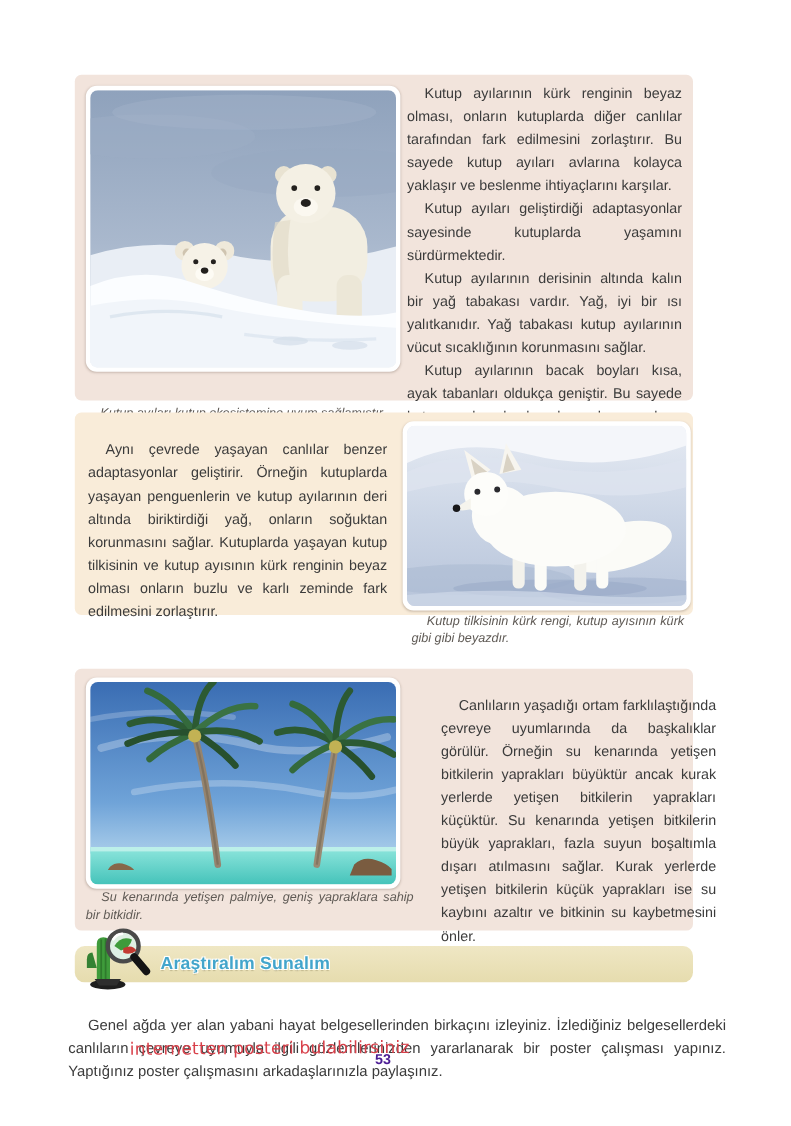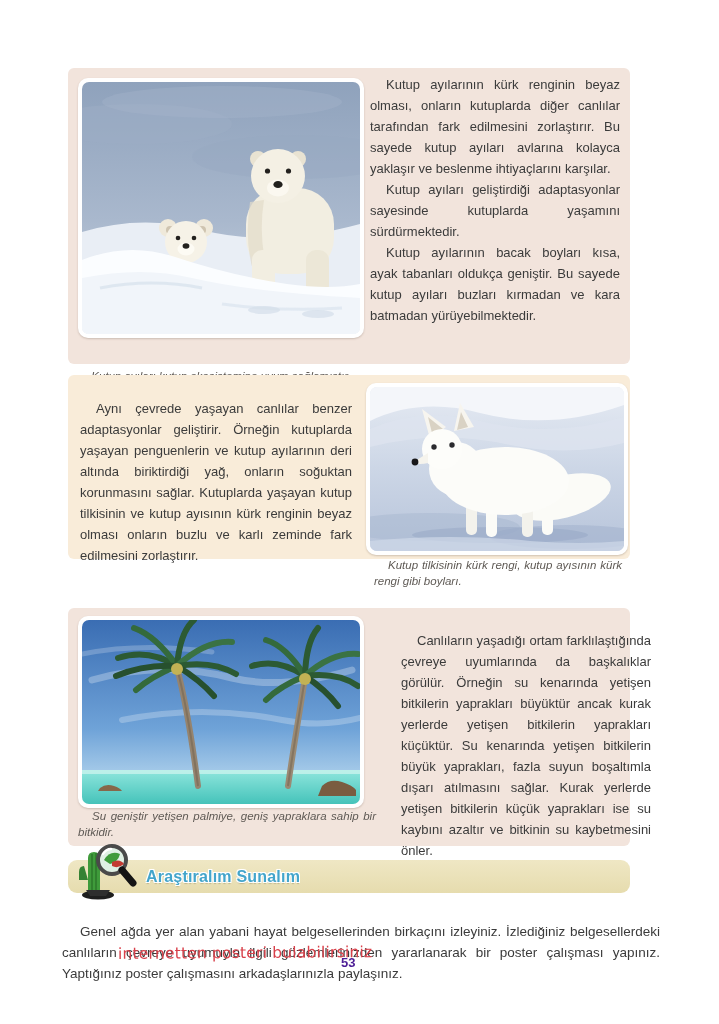--- a/index.html
+++ b/index.html
@@ -99,20 +99,21 @@
         <path d="M18,206 Q70,196 120,206" stroke="#d9e3ee" stroke-width="3" fill="none" opacity="0.8"></path>
         <path d="M140,222 Q200,230 260,226" stroke="#dde6f0" stroke-width="3" fill="none" opacity="0.8"></path>
         <ellipse cx="182" cy="228" rx="16" ry="4" fill="#d4deea" opacity="0.7"></ellipse>
         <ellipse cx="236" cy="232" rx="16" ry="4" fill="#d4deea" opacity="0.7"></ellipse>
       </svg>
     </div>
     <div class="caption caption-center" style="left:10px;top:272px;width:286px;margin-top:28px;">Kutup ayıları kutup ekosistemine uyum sağlamıştır.</div>
     <div class="body-text" style="left:302px;top:6px;width:250px;">
       <p>Kutup ayılarının kürk renginin beyaz olması, onların kutuplarda diğer canlılar tarafından fark edilmesini zorlaştırır. Bu sayede kutup ayıları avlarına kolayca yaklaşır ve beslenme ihtiyaçlarını karşılar.</p>
       <p>Kutup ayıları geliştirdiği adaptasyonlar sayesinde kutuplarda yaşamını sürdürmektedir.</p>
+      <p>Kutup ayılarının derisinin altında kalın bir yağ tabakası vardır. Yağ, iyi bir ısı yalıtkanıdır. Yağ tabakası kutup ayılarının vücut sıcaklığının korunmasını sağlar.</p>
       <p>Kutup ayılarının bacak boyları kısa, ayak tabanları oldukça geniştir.  Bu sayede kutup ayıları buzları kırmadan ve kara batmadan yürüyebilmektedir.</p>
     </div>
   </div>
 
   <div class="panel panel-2">
     <div class="body-text" style="left:12px;top:23px;width:272px;">
       <p>Aynı çevrede yaşayan canlılar benzer adaptasyonlar geliştirir. Örneğin kutuplarda yaşayan penguenlerin ve kutup ayılarının deri altında biriktirdiği yağ, onların soğuktan korunmasını sağlar. Kutuplarda yaşayan kutup tilkisinin ve kutup ayısının kürk renginin beyaz olması onların buzlu ve karlı zeminde fark edilmesini zorlaştırır.</p>
     </div>
     <div class="photo-frame" style="left:298px;top:8px;">
       <svg width="254" height="164" viewBox="0 0 254 164">
@@ -144,21 +145,21 @@
           <path d="M87,43 L91,25 L98,40 Z" fill="#d9d2c4"></path>
           <circle cx="72" cy="62" r="20" fill="#fdfdfa"></circle>
           <path d="M58,66 Q48,72 43,76 Q50,78 58,76 Z" fill="#f6f4ed"></path>
           <circle cx="45" cy="75" r="3.4" fill="#18181a"></circle>
           <circle cx="64" cy="60" r="2.7" fill="#2a2a2e"></circle>
           <circle cx="82" cy="58" r="2.7" fill="#2a2a2e"></circle>
         </g>
         <path d="M0,154 Q80,146 160,154 Q210,158 254,154 L254,164 L0,164 Z" fill="#cfd9e8" opacity="0.7"></path>
       </svg>
     </div>
-    <div class="caption caption-indent" style="left:306px;top:182px;width:248px;">Kutup tilkisinin kürk rengi, kutup ayısının kürk rengi gibi boyları.</div>
+    <div class="caption caption-indent" style="left:306px;top:182px;width:248px;">Kutup tilkisinin kürk rengi, kutup ayısının kürk gibi gibi beyazdır.</div>
   </div>
 
   <div class="panel panel-3">
     <div class="photo-frame" style="left:10px;top:8px;">
       <svg width="278" height="184" viewBox="0 0 278 184">
         <defs>
           <linearGradient id="sky3" x1="0" y1="0" x2="0" y2="1">
             <stop offset="0" stop-color="#3a6db3"></stop>
             <stop offset="0.7" stop-color="#6fa3d8"></stop>
             <stop offset="1" stop-color="#a9cdea"></stop>
@@ -202,21 +203,21 @@
             <path d="M223,56 Q224,22 236,8" stroke="#2c5a33" stroke-width="6"></path>
             <path d="M223,56 Q250,32 276,34" stroke="#3a7243" stroke-width="6"></path>
             <path d="M223,56 Q256,52 276,66" stroke="#2c5a33" stroke-width="6"></path>
             <path d="M223,56 Q244,70 256,86" stroke="#27502e" stroke-width="6"></path>
             <path d="M223,56 Q198,66 184,80" stroke="#346a3c" stroke-width="6"></path>
           </g>
           <circle cx="223" cy="59" r="6" fill="#c2b254"></circle>
         </g>
       </svg>
     </div>
-    <div class="caption caption-indent" style="left:10px;top:200px;width:298px;">Su geniştir yetişen palmiye, geniş yapraklara sahip bir bitkidir.</div>
+    <div class="caption caption-indent" style="left:10px;top:200px;width:298px;">Su kenarında yetişen palmiye, geniş yapraklara sahip bir bitkidir.</div>
     <div class="body-text" style="left:302px;top:22px;width:250px;margin-left:31px;">
       <p>Canlıların yaşadığı ortam farklılaştığında çevreye uyumlarında da başkalıklar görülür. Örneğin su kenarında yetişen bitkilerin yaprakları büyüktür ancak kurak yerlerde yetişen bitkilerin yaprakları küçüktür. Su kenarında yetişen bitkilerin büyük yaprakları, fazla suyun boşaltımla dışarı atılmasını sağlar. Kurak yerlerde yetişen bitkilerin küçük yaprakları ise su kaybını azaltır ve bitkinin su kaybetmesini önler.</p>
     </div>
   </div>
 
   <div class="activity-banner">
     <div class="activity-title">Araştıralım Sunalım</div>
   </div>
   <div class="activity-icon">
     <svg width="62" height="64" viewBox="0 0 62 64">

